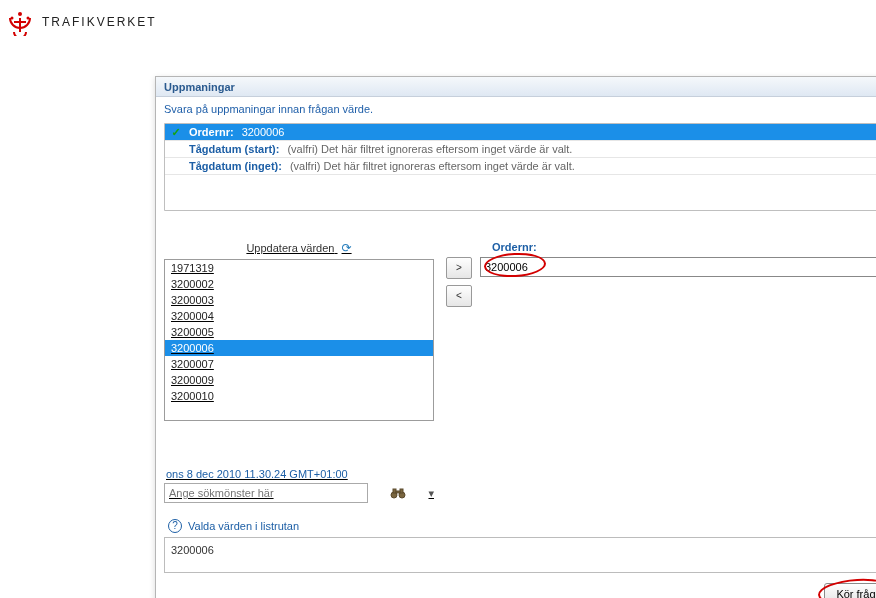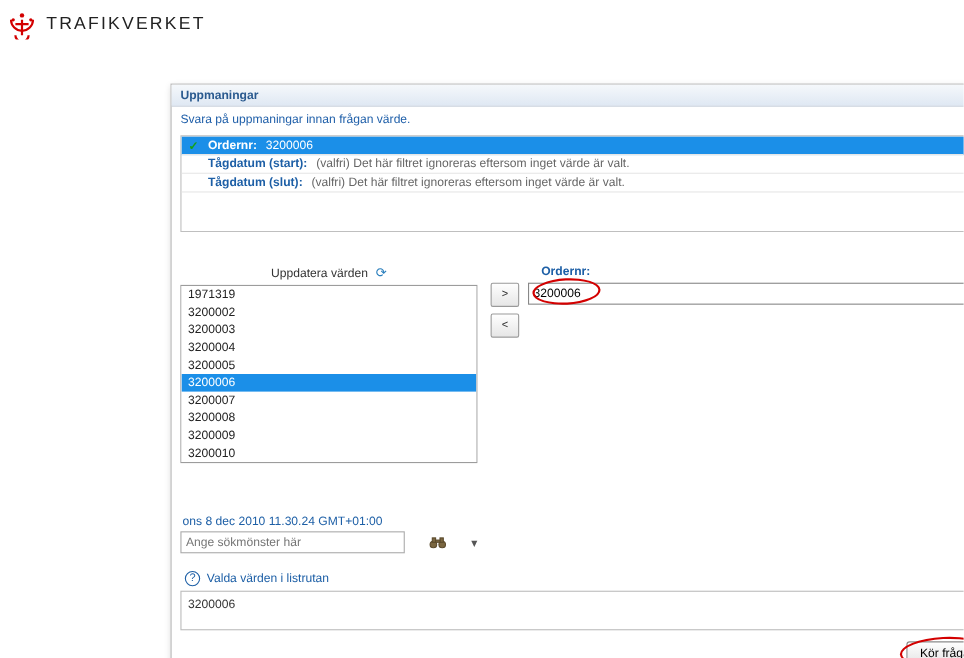--- a/index.html
+++ b/index.html
@@ -8,21 +8,21 @@
     font-family: Arial, Helvetica, sans-serif;
     font-size: 11px;
     background: #fff;
     width: 876px;
   }
   .brand {
     display: flex;
     align-items: center;
     gap: 8px;
     padding: 8px 0 0 6px;
-    font-size: 16px;
+    font-size: 12px;
     font-weight: 500;
     letter-spacing: 2px;
     color: #222;
   }
   .brand svg { flex: 0 0 auto; }
   .dialog {
     position: relative;
     margin: 40px 0 0 155px;
     width: 826px;
     border: 1px solid #b5b5b5;
@@ -77,21 +77,21 @@
     background: #1b8fe8;
     color: #fff;
   }
   .plrow.selected .lbl { color: #fff; }
   .plrow.dim .lbl { color: #1d5fa6; }
   .body-area {
     display: flex;
     gap: 10px;
     padding: 30px 8px 8px 8px;
   }
-  .left-pane { width: 270px; }
+  .left-pane { width: 270px; text-decoration: underline; }
   .right-pane { flex: 1; padding-left: 2px; }
   .upd-hdr {
     text-align: center;
     padding-bottom: 4px;
     color: #333;
   }
   .upd-hdr .ico { color: #2a7fbd; margin-left: 4px; font-size: 12px; }
   .list-wrap {
     border: 1px solid #9c9c9c;
   }
@@ -250,42 +250,41 @@
         <span class="lbl">Ordernr:</span>
         <span class="val"> 3200006</span>
       </div>
       <div class="plrow dim">
         <span class="chk"></span>
         <span class="lbl">Tågdatum (start):</span>
         <span class="hint"> (valfri) Det här filtret ignoreras eftersom inget värde är valt.</span>
       </div>
       <div class="plrow dim">
         <span class="chk"></span>
-        <span class="lbl">Tågdatum (slut):</span>
+        <span class="lbl">Tågdatum (inget):</span>
         <span class="hint"> (valfri) Det här filtret ignoreras eftersom inget värde är valt.</span>
       </div>
     </div>
 
   <div class="body-area">
 
     <div class="left-pane">
       <div class="upd-hdr">
         <span>Uppdatera värden</span>
         <span class="ico">⟳</span>
       </div>
       <div class="list-wrap">
         <div class="list-body" id="list-body">
             <div class="list-item">1971319</div>
             <div class="list-item">3200002</div>
             <div class="list-item">3200003</div>
             <div class="list-item">3200004</div>
             <div class="list-item">3200005</div>
             <div class="list-item sel">3200006</div>
             <div class="list-item">3200007</div>
-            <div class="list-item">3200008</div>
             <div class="list-item">3200009</div>
             <div class="list-item">3200010</div>
           </div>
       </div>
       <div class="timestamp">ons 8 dec 2010 11.30.24 GMT+01:00</div>
       <div class="search-row">
         <input type="text" placeholder="Ange sökmönster här" style="">
         <span class="binoc">
           <svg width="16" height="14" viewBox="0 0 16 14">
             <g stroke="#5b4a2c" fill="#7a6640" stroke-width="1">

